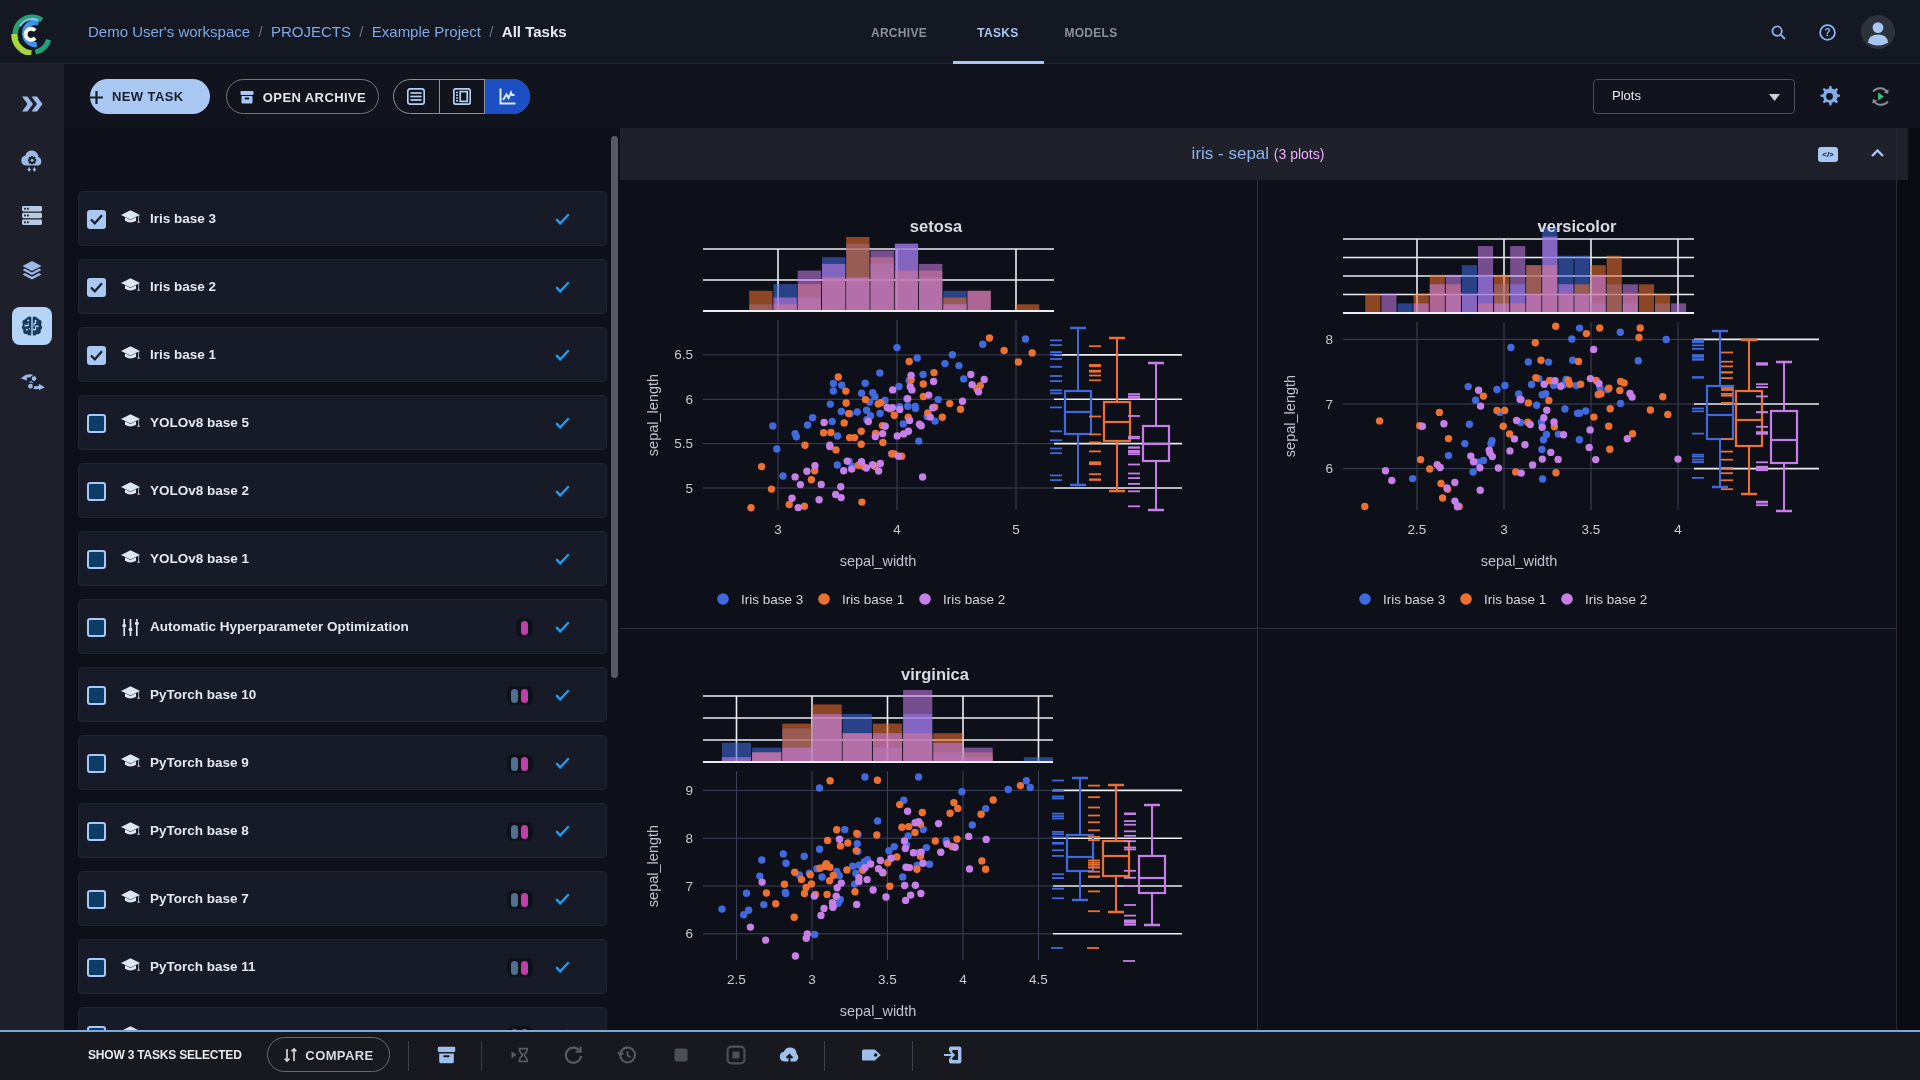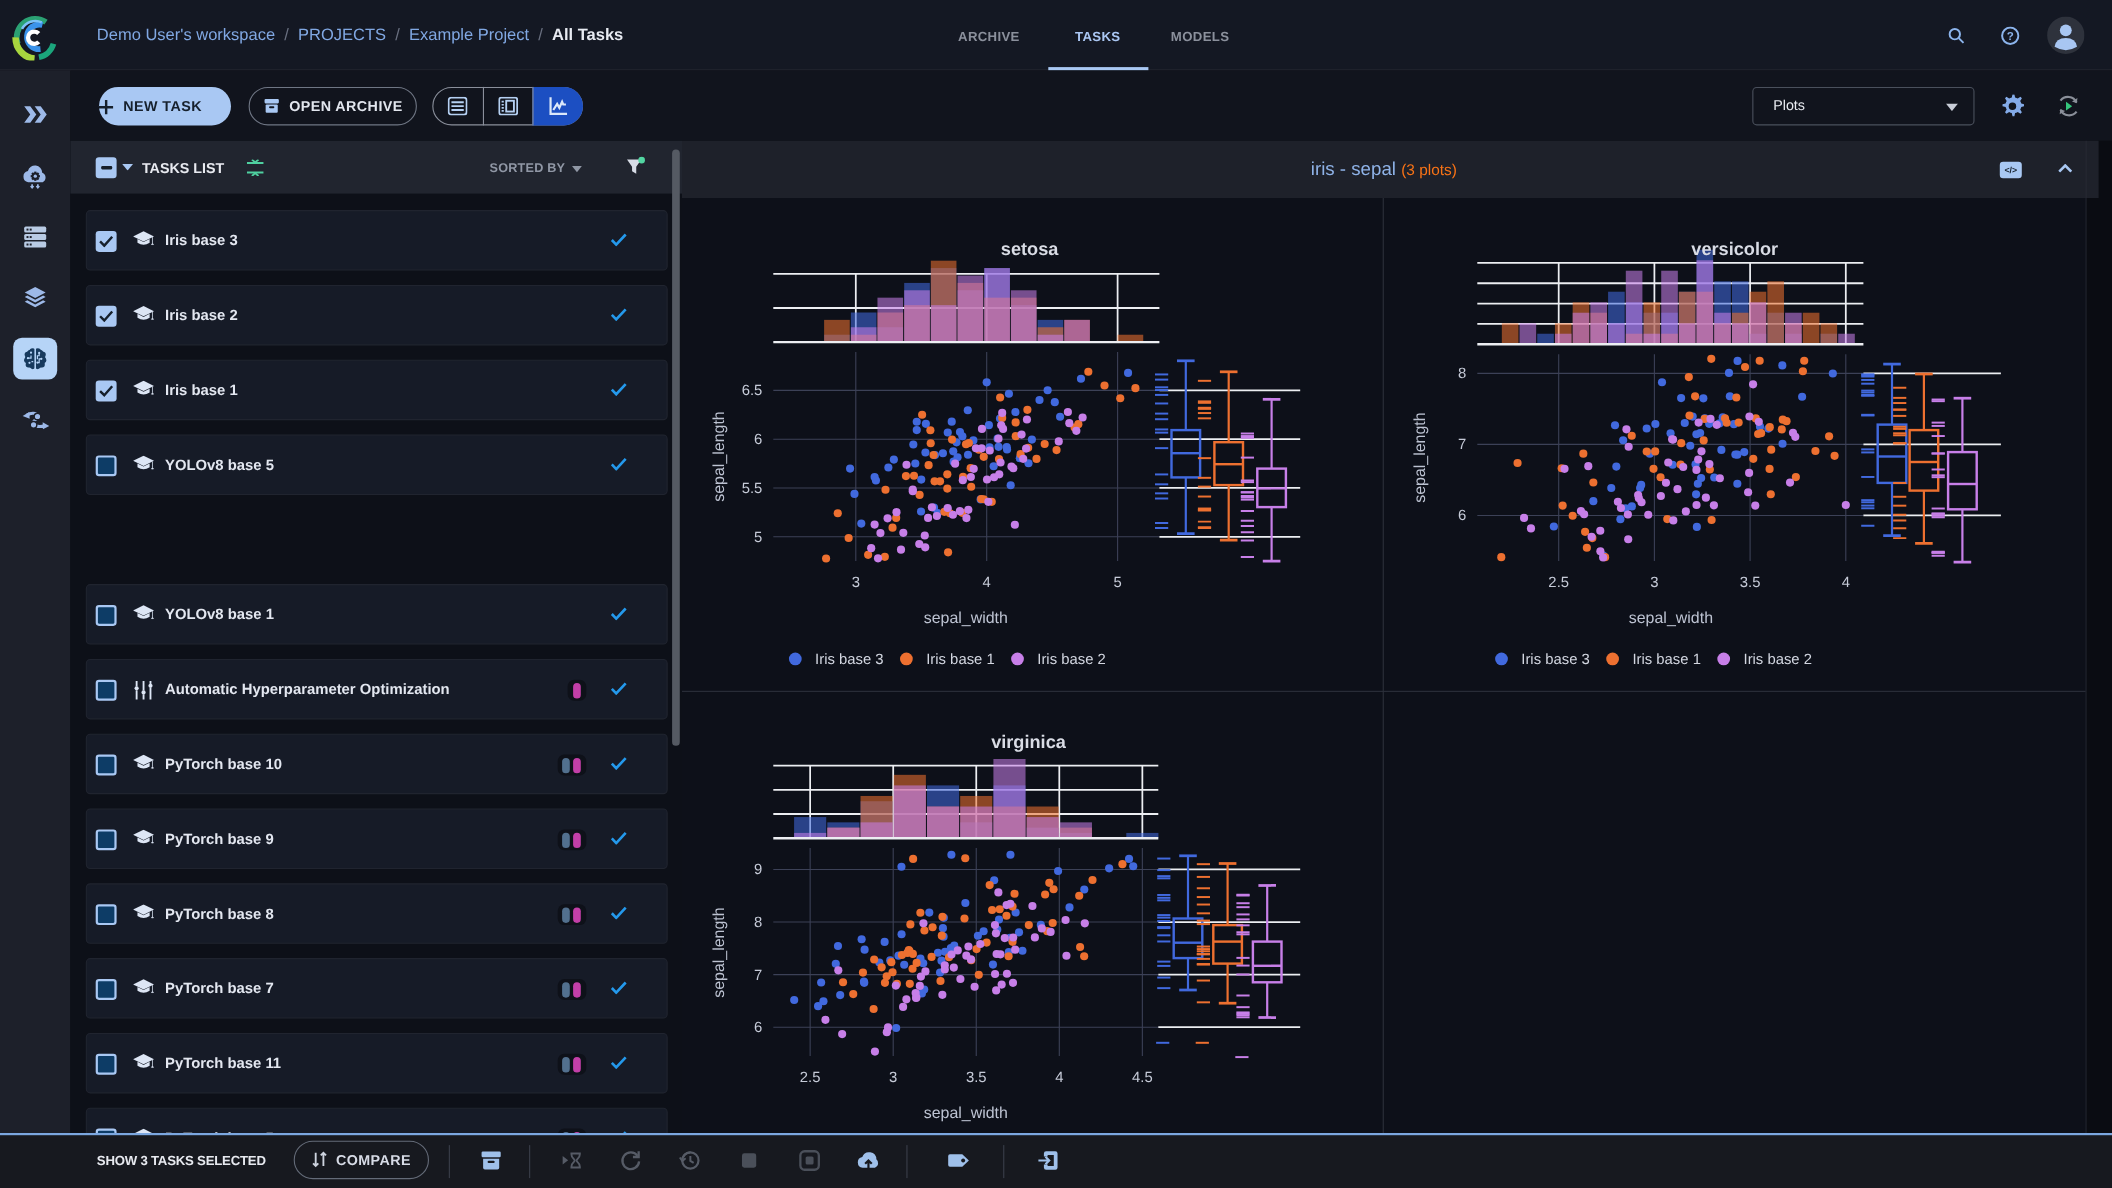--- a/index.html
+++ b/index.html
@@ -189,40 +189,20 @@
   <svg class="abs" style="left:1805px;top:21px" width="23" height="23" viewBox="0 0 23 23">
       <path d="M4.2 6.5 A 8.6 8.6 0 0 1 18.8 8.1" fill="none" stroke="#8a8f99" stroke-width="2"></path>
       <path d="M18.8 16.5 A 8.6 8.6 0 0 1 4.2 14.9" fill="none" stroke="#8a8f99" stroke-width="2"></path>
       <path d="M19.6 4.2 l-0.6 4.6 l-4.4-1.6 Z" fill="#8a8f99"></path>
       <path d="M3.4 18.8 l0.6-4.6 l4.4 1.6 Z" fill="#8a8f99"></path>
       <path d="M9.2 7.6 L14.8 11.5 L9.2 15.4 Z" fill="#35c57c"></path>
     </svg>
 </div>
 
 <div id="taskspanel">
-  <div class="abs" style="left:0;top:0;width:556px;height:48px;background:#21252f">
-    <div class="abs" style="left:23px;top:15px;width:19px;height:19px;border-radius:3px;background:#a9c8f3"></div>
-    <div class="abs" style="left:27.5px;top:23px;width:10px;height:3.2px;background:#16202c;border-radius:1px"></div>
-    <svg class="abs" style="left:47px;top:21px" width="10" height="6" viewBox="0 0 10 6">
-        <path d="M0 0 L10 0 L5 6 Z" fill="#a9c8f3"></path>
-      </svg>
-    <div class="abs" style="left:65px;top:17px;color:#e8eaf0;font-size:13px;font-weight:bold;letter-spacing:0px">TASKS LIST</div>
-    <svg class="abs" style="left:160px;top:17px" width="16" height="15" viewBox="0 0 16 15">
-        <path d="M0.5 3.2 h15 M0.5 11.8 h15" stroke="#4fd0a0" stroke-width="1.7"></path>
-        <path d="M5 0 l3 2.6 l3-2.6 M5 15 l3-2.6 l3 2.6" fill="none" stroke="#4fd0a0" stroke-width="1.7"></path>
-      </svg>
-    <div class="abs" style="left:381px;top:19px;color:#9097a5;font-size:11.5px;font-weight:bold;letter-spacing:.2px">SORTED BY</div>
-    <svg class="abs" style="left:456px;top:23px" width="9" height="5.5" viewBox="0 0 9 5.5">
-        <path d="M0 0 L9 0 L4.5 5.5 Z" fill="#9097a5"></path>
-      </svg>
-    <svg class="abs" style="left:504px;top:14px" width="20" height="20" viewBox="0 0 20 20">
-        <path d="M2 3 H15 L10.4 9.5 V16 L6.6 13.6 V9.5 Z" fill="#d7dce6"></path>
-        <circle cx="15.3" cy="3.6" r="3" fill="#52d6a2"></circle>
-      </svg>
-  </div>
   <div class="row" style="top:63px">
       <div class="cb on">
         <svg width="13" height="11" viewBox="0 0 13 11" style="position:absolute;left:3px;top:4px">
           <path d="M1 5.5 L4.8 9.3 L12 1.2" fill="none" stroke="#16202c" stroke-width="2.2"></path>
         </svg>
       </div>
       <div class="capicon"><svg width="19" height="16" viewBox="0 0 22 18">
           <path d="M11 0 L22 5.4 L11 10.8 L0 5.4 Z" fill="#dde6f5"></path>
           <path d="M4.6 8.2 V12.2 Q11 16.4 17.4 12.2 V8.2 L11 11.4 Z" fill="#dde6f5"></path>
           <path d="M20.4 6.2 V12.6 L21.4 14 H19.4 L20.4 12.6" fill="#dde6f5" stroke="#dde6f5" stroke-width="0.8"></path>
@@ -265,20 +245,32 @@
         </svg></div>
     </div>
     <div class="row" style="top:267px">
       <div class="cb off"></div>
       <div class="capicon"><svg width="19" height="16" viewBox="0 0 22 18">
           <path d="M11 0 L22 5.4 L11 10.8 L0 5.4 Z" fill="#dde6f5"></path>
           <path d="M4.6 8.2 V12.2 Q11 16.4 17.4 12.2 V8.2 L11 11.4 Z" fill="#dde6f5"></path>
           <path d="M20.4 6.2 V12.6 L21.4 14 H19.4 L20.4 12.6" fill="#dde6f5" stroke="#dde6f5" stroke-width="0.8"></path>
         </svg></div>
       <div class="rowname">YOLOv8 base 5</div>
+      <div class="chk"><svg width="15" height="12" viewBox="0 0 15 12">
+          <path d="M1.2 6.2 L5.2 10.4 L13.8 1.2" fill="none" stroke="#2499ec" stroke-width="2.4"></path>
+        </svg></div>
+    </div>
+    <div class="row" style="top:335px">
+      <div class="cb off"></div>
+      <div class="capicon"><svg width="19" height="16" viewBox="0 0 22 18">
+          <path d="M11 0 L22 5.4 L11 10.8 L0 5.4 Z" fill="#dde6f5"></path>
+          <path d="M4.6 8.2 V12.2 Q11 16.4 17.4 12.2 V8.2 L11 11.4 Z" fill="#dde6f5"></path>
+          <path d="M20.4 6.2 V12.6 L21.4 14 H19.4 L20.4 12.6" fill="#dde6f5" stroke="#dde6f5" stroke-width="0.8"></path>
+        </svg></div>
+      <div class="rowname">YOLOv8 base 2</div>
       <div class="chk"><svg width="15" height="12" viewBox="0 0 15 12">
           <path d="M1.2 6.2 L5.2 10.4 L13.8 1.2" fill="none" stroke="#2499ec" stroke-width="2.4"></path>
         </svg></div>
     </div>
     <div class="row" style="top:403px">
       <div class="cb off"></div>
       <div class="capicon"><svg width="19" height="16" viewBox="0 0 22 18">
           <path d="M11 0 L22 5.4 L11 10.8 L0 5.4 Z" fill="#dde6f5"></path>
           <path d="M4.6 8.2 V12.2 Q11 16.4 17.4 12.2 V8.2 L11 11.4 Z" fill="#dde6f5"></path>
           <path d="M20.4 6.2 V12.6 L21.4 14 H19.4 L20.4 12.6" fill="#dde6f5" stroke="#dde6f5" stroke-width="0.8"></path>
@@ -395,21 +387,21 @@
       <div class="pill" style="left:441.5px;background:#c33fa8"></div>
       <div class="chk"><svg width="15" height="12" viewBox="0 0 15 12">
           <path d="M1.2 6.2 L5.2 10.4 L13.8 1.2" fill="none" stroke="#2499ec" stroke-width="2.4"></path>
         </svg></div>
     </div>
   <div class="abs" style="left:547px;top:8px;width:7px;height:542px;background:#555a63;border-radius:3.5px"></div>
 </div>
 
 <div id="plotspanel">
   <div class="abs" style="left:0;top:0;width:1288px;height:52px;background:#1e212a">
-    <div class="abs" style="left:0;top:0;width:1276px;height:52px;text-align:center;line-height:52px"><span style="color:#8fb3e8;font-size:17px">iris - sepal </span><span style="color:#f97316;font-size:14px">(3 plots)</span></div>
+    <div class="abs" style="left:0;top:0;width:1276px;height:52px;text-align:center;line-height:52px"><span style="color:#8fb3e8;font-size:17px">iris - sepal </span><span style="color:#f0abfc;font-size:14px">(3 plots)</span></div>
     <div class="abs" style="left:1198px;top:19px;width:20px;height:15px;background:#a9c8f3;border-radius:3px;color:#16202c;text-align:center;font-size:8px;font-weight:bold;line-height:15px">&lt;/&gt;</div>
     <svg class="abs" style="left:1251px;top:21px" width="13" height="8" viewBox="0 0 13 8">
         <path d="M1 7 L6.5 1.5 L12 7" fill="none" stroke="#a9c8f3" stroke-width="2.4"></path>
       </svg>
   </div>
   <div class="abs" style="left:636.5px;top:52px;width:1px;height:852px;background:#2c303b"></div>
   <div class="abs" style="left:0;top:499.5px;width:1276px;height:1px;background:#2c303b"></div>
   <div class="abs" style="left:1275.5px;top:0;width:1px;height:904px;background:#262a33"></div>
 </div>
 <div class="abs" style="left:1908px;top:128px;width:12px;height:52px;background:#0a0c12"></div>

